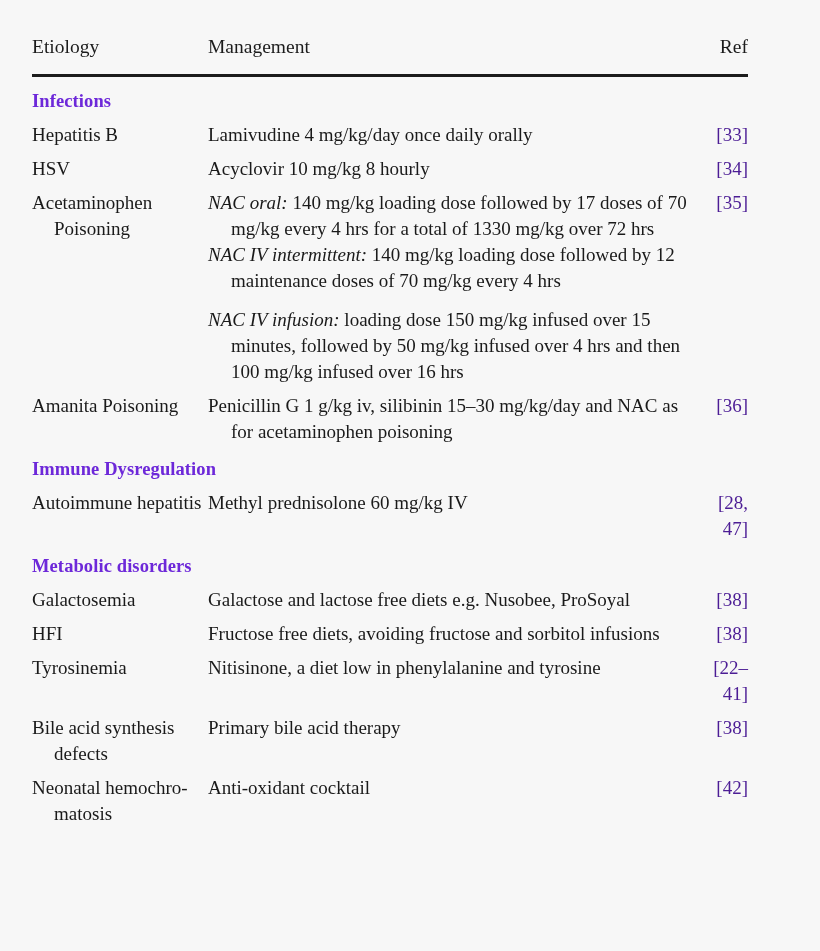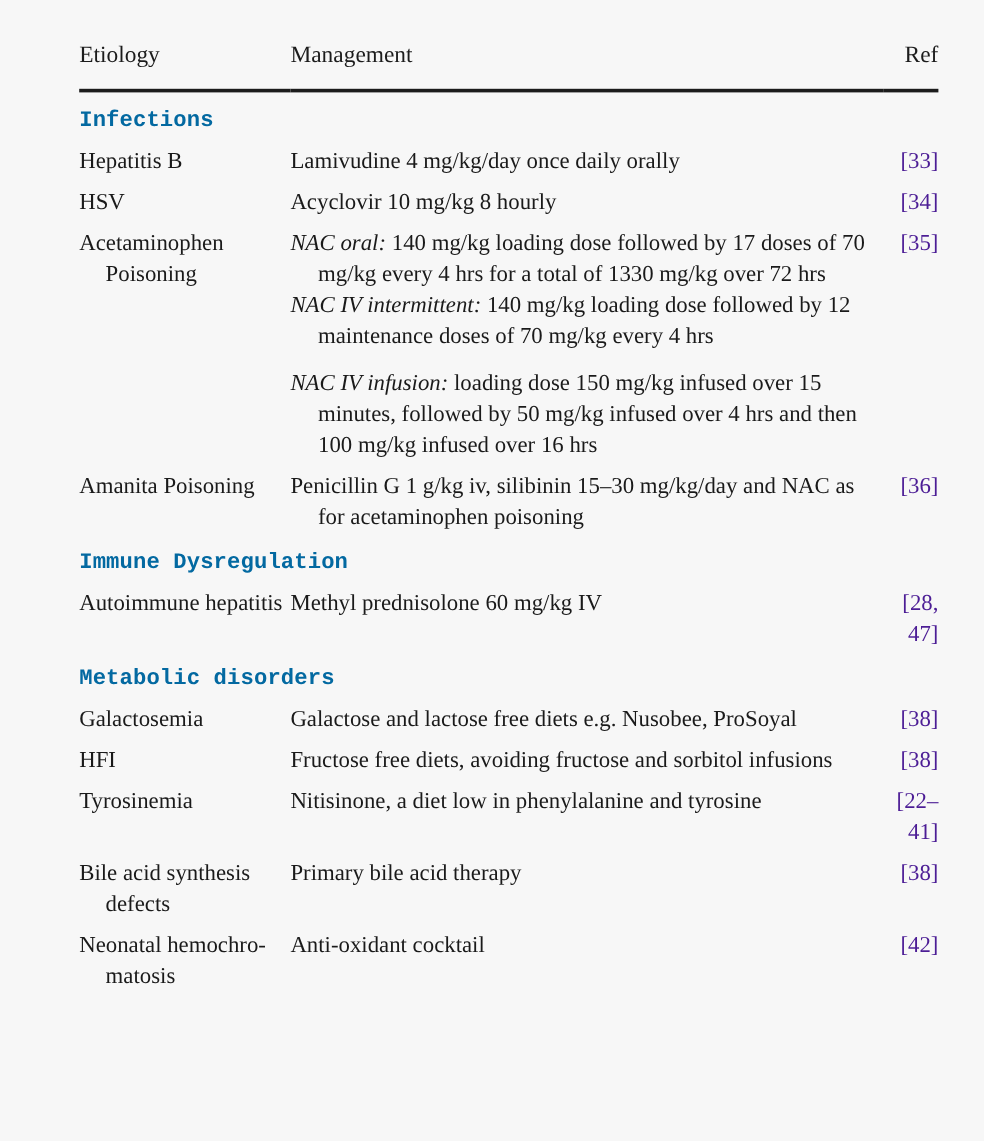--- a/index.html
+++ b/index.html
@@ -20,21 +20,21 @@
     position: relative;
     width: 820px;
     height: 951px;
     box-sizing: border-box;
     padding: 0;
   }
 
   table.tbl {
     border-collapse: collapse;
     table-layout: fixed;
-    margin-left: 66px;
+    margin-left: 32px;
     margin-top: 34px;
     width: 716px;
   }
 
   col.col-etiology { width: 176px; }
   col.col-management { width: 494px; }
   col.col-ref { width: 46px; }
 
   
   thead th {
@@ -56,23 +56,22 @@
   }
 
   
   tr.section-row > td {
     padding: 9px 0 6px 0;
   }
   .section-title {
     font-weight: bold;
     font-size: 18.5px;
     line-height: 22px;
-    color: #0369a1;
+    color: #6d28d9;
     letter-spacing: 0.1px;
-    font-family: Liberation Mono, monospace;
   }
   tr.section-row.first-section > td {
     padding-top: 13px;
   }
 
   
   tr.data-row > td {
     vertical-align: top;
     padding: 4px 0 4px 0;
     font-size: 19px;

